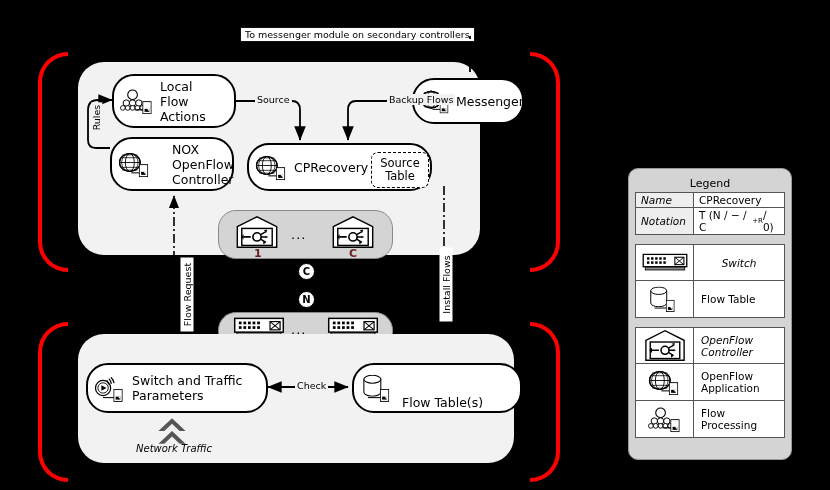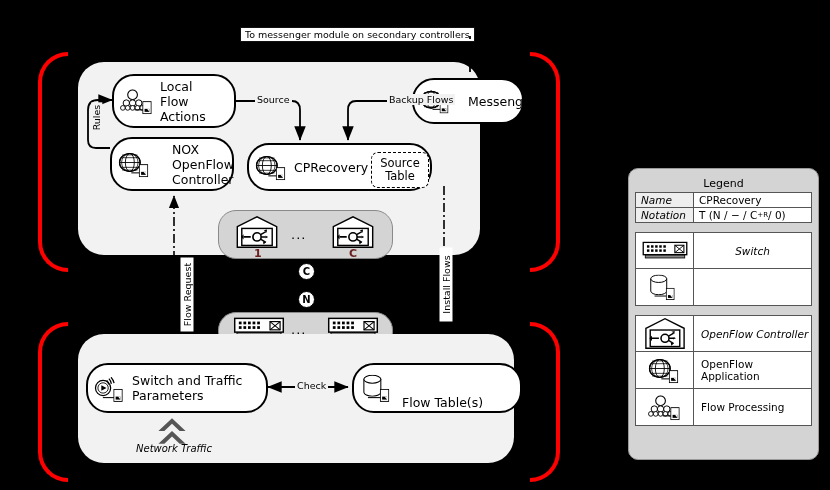--- a/index.html
+++ b/index.html
@@ -32,21 +32,21 @@
 
   .circlebadge{position:absolute;width:15px;height:15px;border-radius:50%;
                background:#fff;border:1.5px solid #000;color:#000;
                font-size:10px;font-weight:700;display:flex;
                align-items:center;justify-content:center;}
 
   .toplabel{position:absolute;background:#fff;border:1px solid #111;
             font-size:9.5px;padding:1px 4px;white-space:nowrap;color:#000;}
 
   
-  #legend{position:absolute;left:628px;top:168px;width:191px;height:292px;
+  #legend{position:absolute;left:628px;top:168px;width:164px;height:292px;
           background:#d4d4d4;border:1.5px solid #9a9a9a;border-radius:10px;
           box-sizing:border-box;padding:6px;}
   .lg-title{height:17px;display:flex;align-items:center;justify-content:center;
             font-size:11px;color:#000;background:#d4d4d4;}
   .lg-row{display:flex;border:1px solid #555;border-top:none;background:#fff;
           box-sizing:border-box;}
   .lg-row.first{border-top:1px solid #555;}
   .lg-c1{width:58px;padding:1px 5px;font-size:10.5px;font-style:italic;
          background:#eeeeee;border-right:1px solid #555;box-sizing:border-box;
          display:flex;align-items:center;}
@@ -226,21 +226,21 @@
       <div>Table</div>
     </div>
   </div>
 
   <div class="node" style="left:412px;top:78px;width:112px;height:46px;">
     <svg width="32" height="32" viewBox="0 0 46 36" style="margin-left:6px;flex:none">
       <use href="#sym-globe" x="0" y="2" width="32" height="28"></use>
       <line x1="18" y1="30" x2="30" y2="30" stroke="#000" stroke-width="1.4"></line>
       <use href="#sym-comp-marker" x="28" y="18" width="13" height="18"></use>
     </svg>
-    <div class="lbl" style="margin-left:16px;">Messenger</div>
+    <div class="lbl" style="margin-left:4px;">Messenger</div>
   </div>
 
   <div class="edgelbl" style="left:82px;top:112px;transform:rotate(-90deg);
               transform-origin:50% 50%;background:#f2f2f2;">Rules</div>
   <div class="edgelbl" style="left:255px;top:94px;">Source</div>
   <div class="edgelbl" style="left:351px;top:94px;margin-left:36px;">Backup Flows</div>
 
   <div class="vlbl" style="left:150px;top:288px;width:70px;text-align:center;
               transform:rotate(-90deg);">Flow Request</div>
   <div class="vlbl" style="left:409px;top:278px;width:70px;text-align:center;
@@ -337,20 +337,21 @@
 
 
     <div class="lg-irow">
       <div class="lg-ic">
         <svg width="32" height="34" viewBox="0 0 46 40">
           <use href="#sym-cyl" x="0" y="2" width="28" height="30"></use>
           <line x1="8" y1="33" x2="26" y2="33" stroke="#000" stroke-width="1.4"></line>
           <use href="#sym-comp-marker" x="24" y="21" width="13" height="18"></use>
         </svg>
       </div>
+      <div class="lg-tx">Flow Table</div>
     </div>
 
     <div class="lg-gap"></div>
 
     <div class="lg-irow first">
       <div class="lg-ic">
         <svg width="42" height="33" viewBox="0 0 48 38">
           <use href="#sym-ofctrl" x="0" y="0" width="48" height="38"></use>
         </svg>
       </div>

